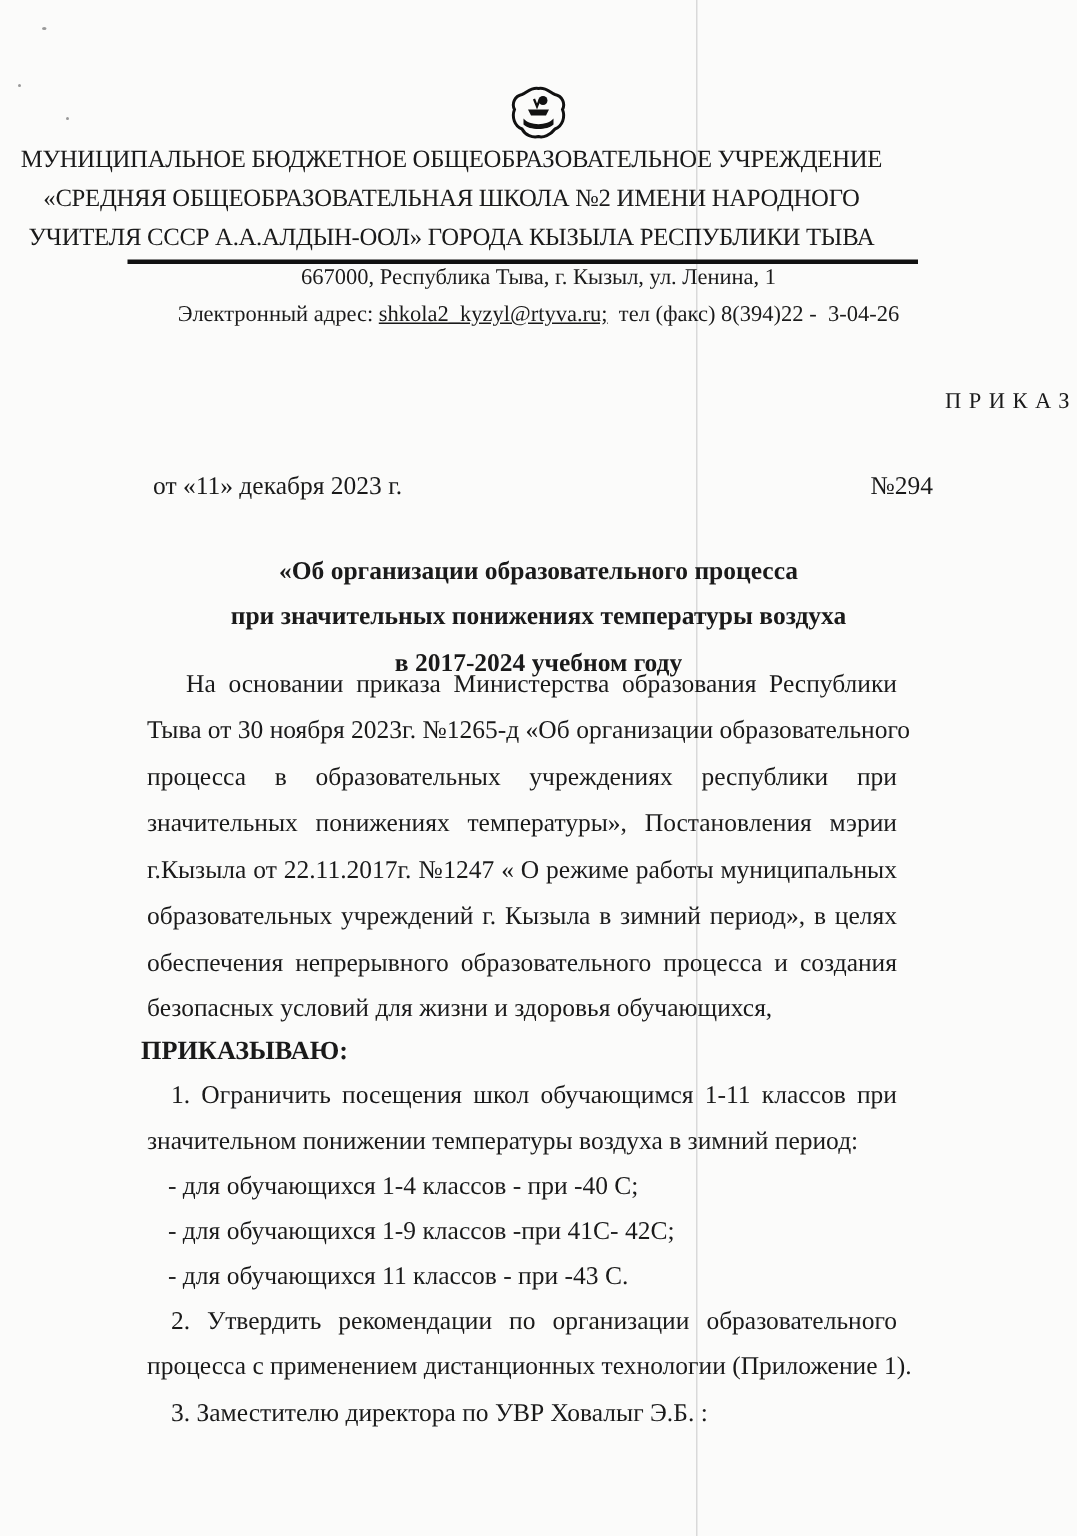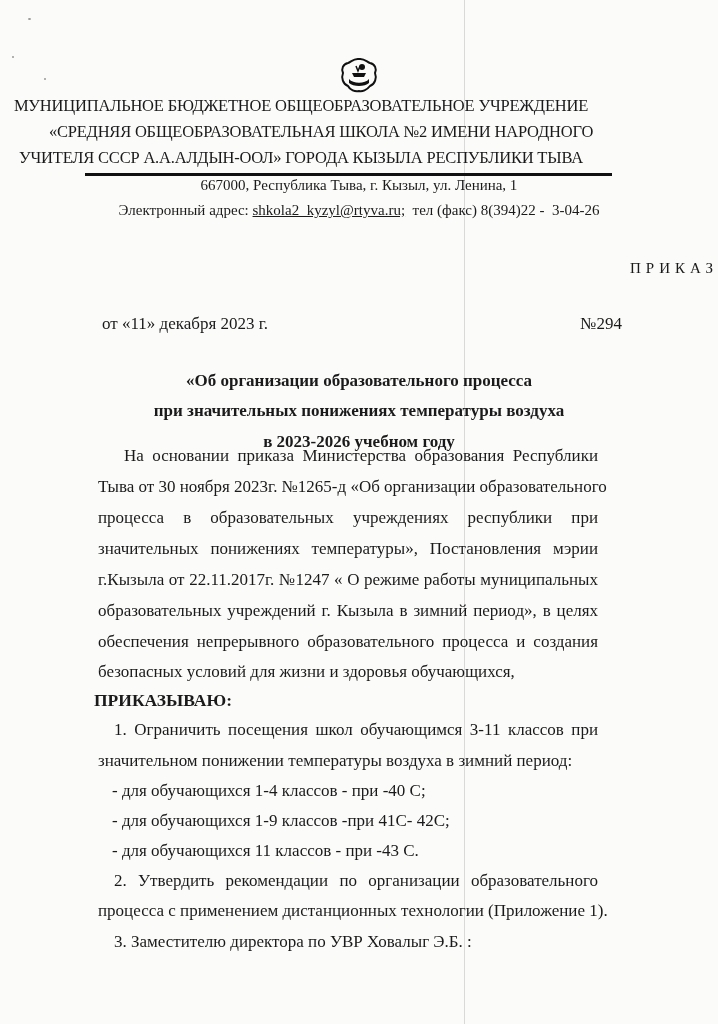--- a/index.html
+++ b/index.html
@@ -11,21 +11,21 @@
       position: relative;
     }
     .fold-line {
       position: absolute; left: 464px; top: 0; width: 1px; height: 1024px;
       background: #d9d9d9;
     }
     .speck { position: absolute; background: #999; border-radius: 50%; }
     .emblem { position: absolute; left: 340px; top: 57px; width: 38px; height: 36px; }
     .header { position: absolute; left: 0; width: 602px; text-align: center; font-size: 16.5px; letter-spacing: -0.2px; }
     .h1 { top: 96px; }
-    .h2 { top: 122px; padding-left: 20px; }
+    .h2 { top: 122px; }
     .h3 { top: 148px; }
     .rule { position: absolute; left: 85px; top: 173px; width: 527px; height: 3px; background: #111; }
     .addr { position: absolute; left: 0; width: 718px; text-align: center; font-size: 15px; }
     .addr1 { top: 177px; }
     .addr2 { top: 202px; }
     .email { text-decoration: underline; }
     .title { position: absolute; left: 0; width: 718px; top: 260px; text-align: right; font-size: 15px; letter-spacing: 5px; }
     .date { position: absolute; left: 102px; top: 314px; font-size: 17px; }
     .num { position: absolute; right: 96px; top: 314px; font-size: 17px; }
     .subject { position: absolute; left: 0; width: 718px; text-align: center; font-weight: bold; font-size: 17px; margin-top: 16px; }
@@ -59,34 +59,34 @@
 <div class="addr addr2">
   <span>Электронный адрес: </span><span class="email">shkola2_kyzyl@rtyva.ru;</span><span style="white-space:pre;">  тел (факс) 8(394)22 -  3-04-26</span>
 </div>
 
 <div class="title">ПРИКАЗ</div>
 <div class="date">от «11» декабря 2023 г.</div>
 <div class="num">№294</div>
 
 <div class="subject s1">«Об организации образовательного процесса</div>
 <div class="subject s2">при значительных  понижениях температуры воздуха</div>
-<div class="subject s3">в 2023-2026 учебном году</div>
+<div class="subject s3">в 2017-2024 учебном году</div>
 
 <div class="para" style="top:446px;left:124px;width:474px;">На основании приказа Министерства образования Республики</div>
 <div class="para" style="top:477px;">Тыва от 30 ноября 2023г. №1265-д «Об организации образовательного</div>
 <div class="para" style="top:508px;">процесса в образовательных учреждениях республики при</div>
 <div class="para" style="top:539px;">значительных понижениях  температуры», Постановления мэрии</div>
 <div class="para" style="top:570px;">г.Кызыла от 22.11.2017г. №1247 « О режиме работы муниципальных</div>
 <div class="para" style="top:601px;">образовательных учреждений г. Кызыла в зимний период», в целях</div>
 <div class="para" style="top:632px;">обеспечения непрерывного образовательного процесса и создания</div>
 <div class="para last" style="top:662px;">безопасных условий для жизни и здоровья обучающихся,</div>
 
 <div class="para last bold" style="top:690px;left:94px;font-size:17.5px;">ПРИКАЗЫВАЮ:</div>
 
-<div class="para" style="top:720px;left:114px;width:484px;">1. Ограничить посещения школ обучающимся 3-11 классов при</div>
+<div class="para" style="top:720px;left:114px;width:484px;">1. Ограничить посещения школ обучающимся 1-11 классов при</div>
 <div class="para last" style="top:751px;">значительном понижении температуры воздуха в зимний период:</div>
 <div class="para last" style="top:781px;left:112px;">- для обучающихся 1-4 классов - при -40 С;</div>
 <div class="para last" style="top:811px;left:112px;">- для обучающихся 1-9 классов -при 41С- 42С;</div>
 <div class="para last" style="top:841px;left:112px;">- для  обучающихся 11  классов - при -43 С.</div>
 
 <div class="para" style="top:871px;left:114px;width:484px;">2. Утвердить рекомендации по организации образовательного</div>
 <div class="para last" style="top:901px;">процесса с применением дистанционных технологии (Приложение 1).</div>
 
 <div class="para last" style="top:932px;left:114px;">3. Заместителю директора по УВР Ховалыг Э.Б. :</div>
 

